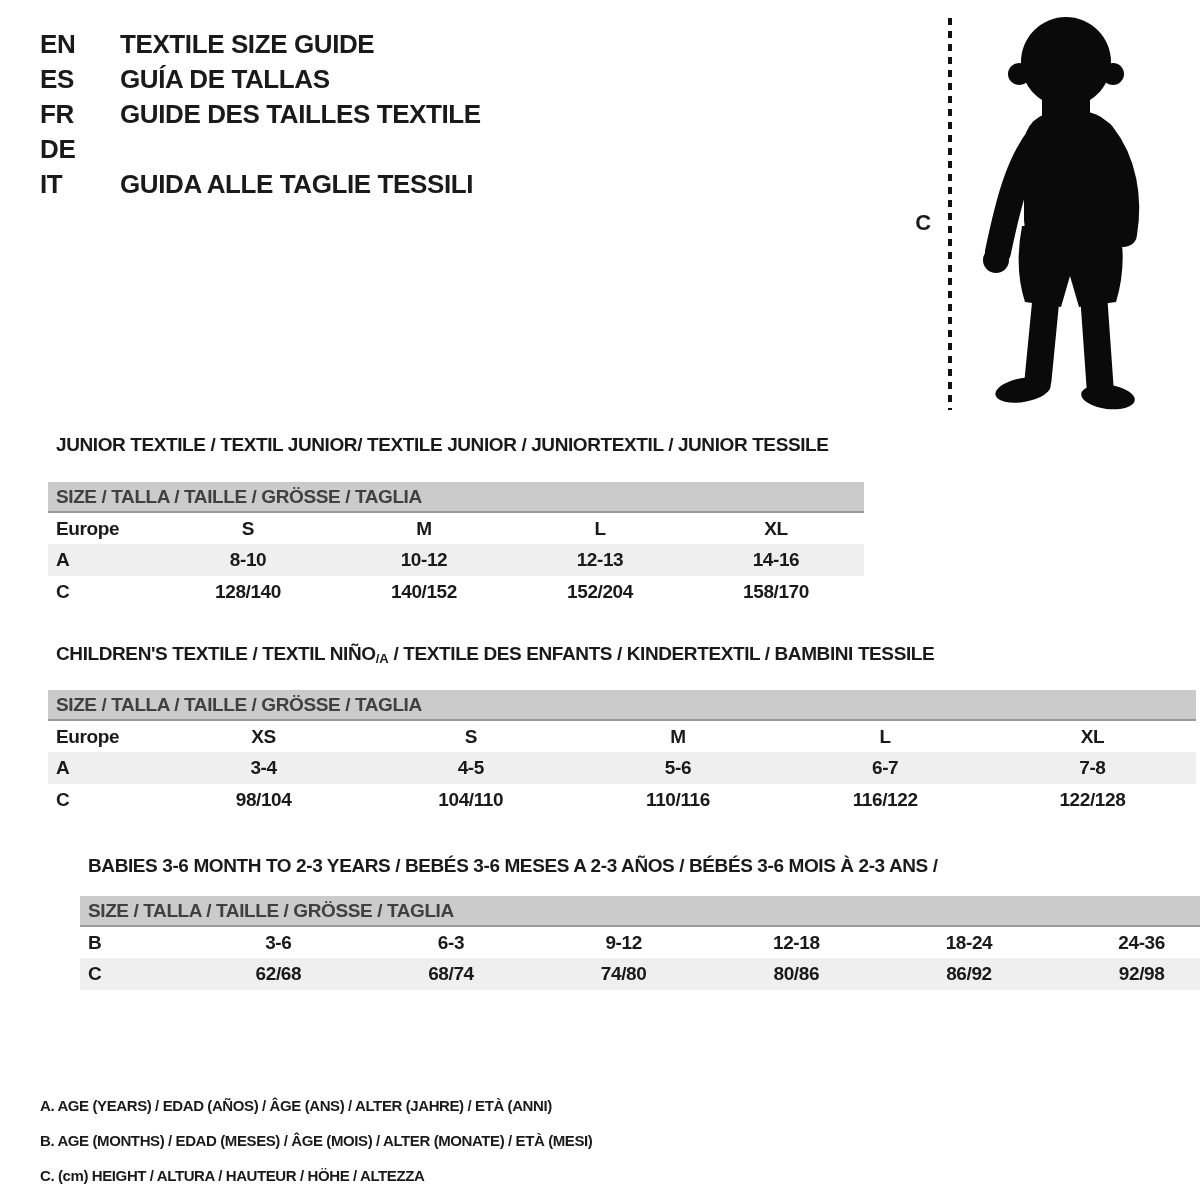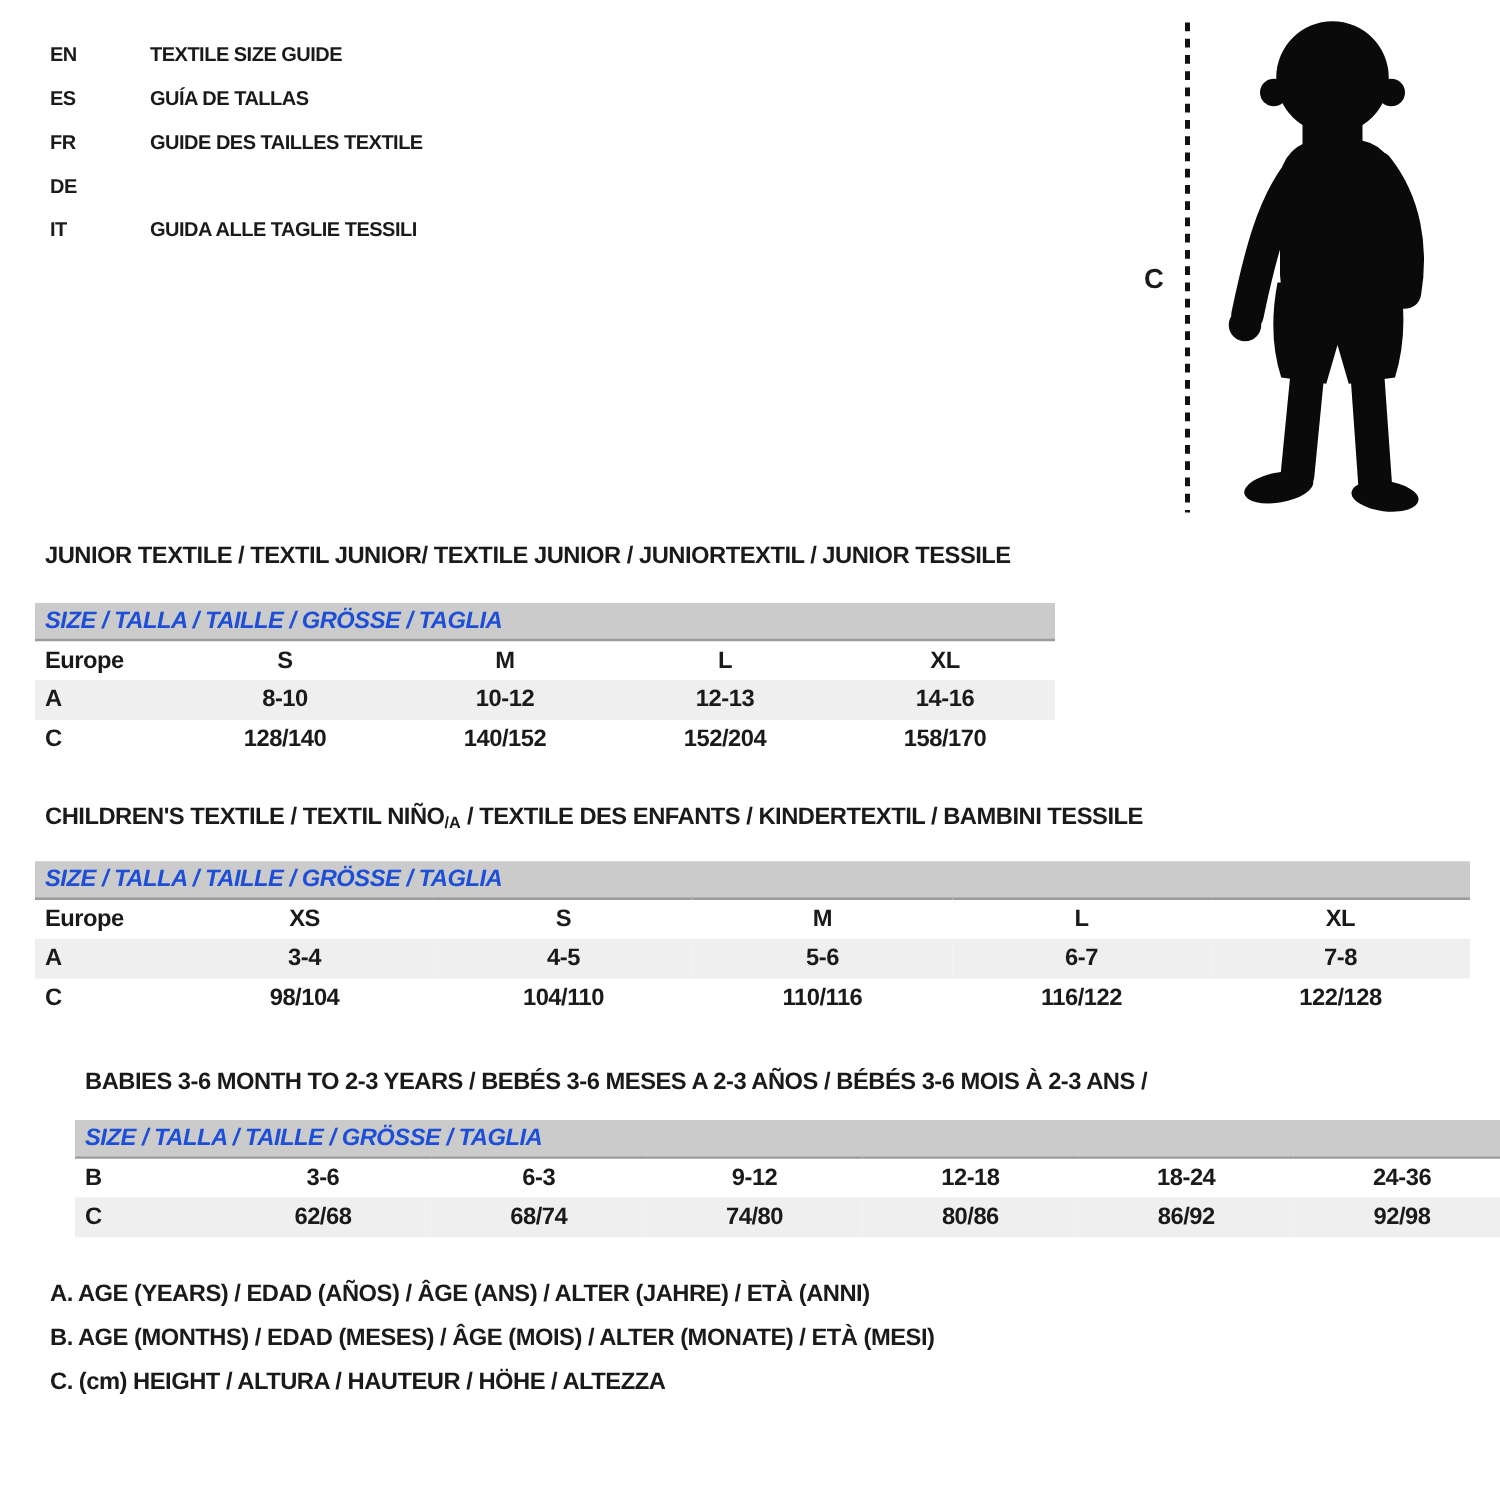--- a/index.html
+++ b/index.html
@@ -5,53 +5,53 @@
   html,body { margin:0; padding:0; background:#fff; }
   .page {
     position:relative; width:1200px; height:1200px;
     background:#ffffff; color:#1a1a1a; overflow:hidden;
     font-family:"Liberation Sans", sans-serif; font-weight:bold;
     letter-spacing:-0.4px;
   }
 
   
   .lang-block { position:absolute; left:40px; top:27px; }
-  .lang-row { display:flex; align-items:center; height:35px; font-size:16px; }
+  .lang-row { display:flex; align-items:center; height:35px; font-size:26px; }
   .lang-code { width:80px; }
   .lang-title { white-space:nowrap; }
 
   
   .figure { position:absolute; left:900px; top:10px; width:300px; height:405px; }
   .figure svg { position:absolute; left:0; top:0; }
   .c-label { position:absolute; left:8px; top:200px; width:30px; text-align:center; font-size:22px; }
 
   
-  .sec { position:absolute; left:28px; }
+  .sec { position:absolute; left:48px; }
   .sec-title { font-size:19px; line-height:22px; white-space:nowrap; padding-left:8px; }
   .sec-title .sub { font-size:13px; position:relative; top:3px; letter-spacing:0; }
   .babies-title { line-height:33px; }
 
   table.size-table { border-collapse:collapse; table-layout:fixed; font-size:19px; }
   .sec-junior  table.size-table { width:816px;  margin-top:26px; }
   .sec-children table.size-table { width:1148px; margin-top:23px; }
   .sec-babies  table.size-table { width:1148px; margin-top:14px; }
 
   tr.band-row td {
     background:#cbcbcb; height:29px; text-align:left; padding:0 0 0 8px;
-    color:#1d4ed8; border-bottom:2px solid #9b9b9b; white-space:nowrap; overflow:hidden;font-style:italic;
+    color:#404040; border-bottom:2px solid #9b9b9b; white-space:nowrap; overflow:hidden;
   }
   tr.data-row { height:32px; }
   tr.data-row td { padding:0; }
   td.label-cell { text-align:left; padding-left:8px !important; }
   td.val-cell { text-align:center; }
   tr.row-gray td { background:#efefef; }
   tr.row-white td { background:#ffffff; }
 
   
-  .legend { position:absolute; left:40px; top:1018px; font-size:19px; }
+  .legend { position:absolute; left:40px; top:1088px; font-size:15px; }
   .legend-line { height:35px; line-height:35px; white-space:nowrap; }
 </style>
 </head>
 <body>
 
 <div class="page">
 
   <div class="lang-block">
     <div class="lang-row">
       <span class="lang-code">EN</span>

